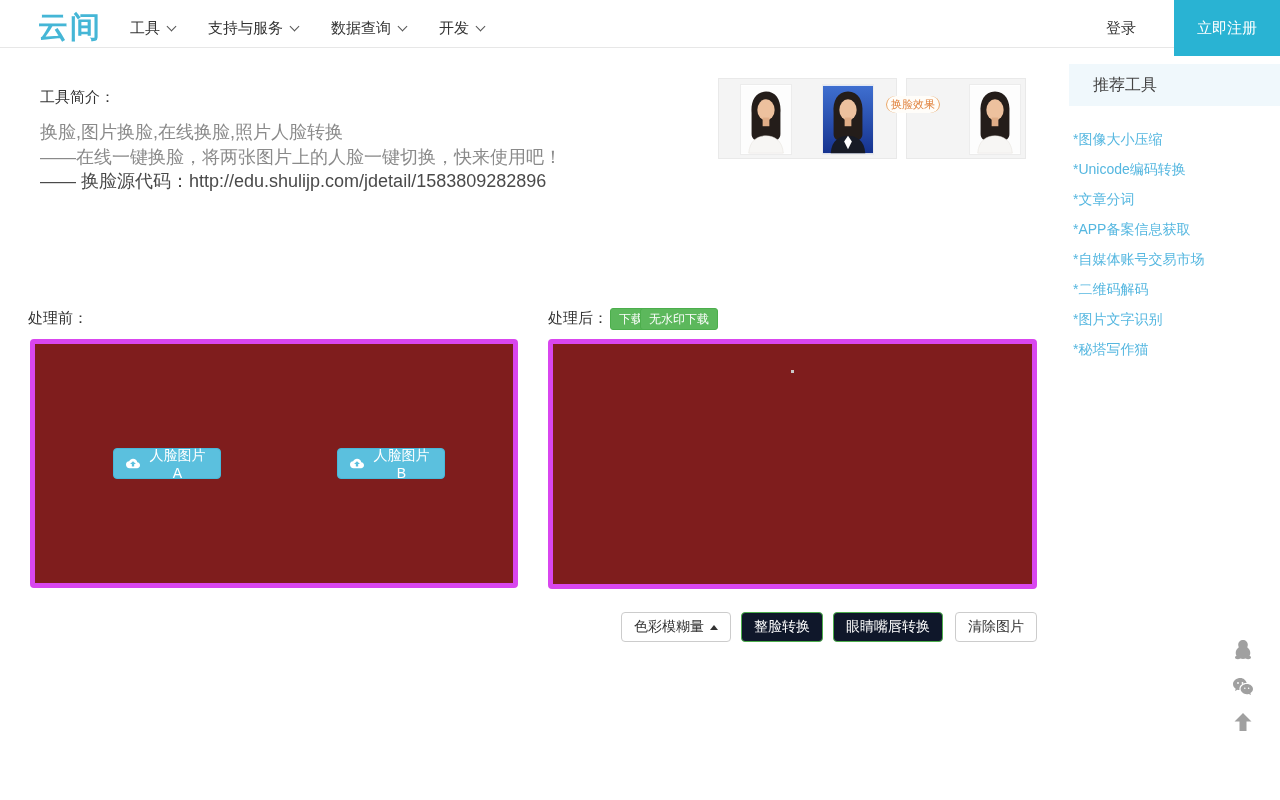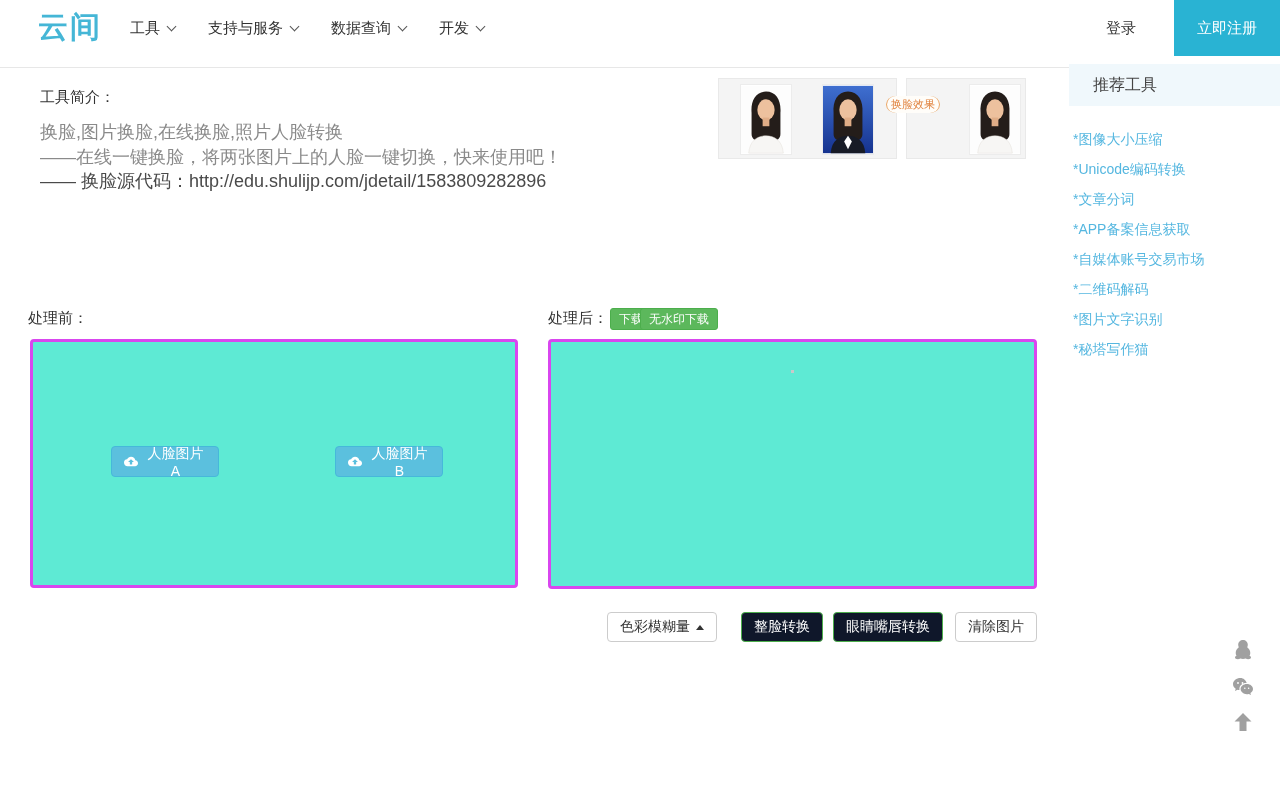--- a/index.html
+++ b/index.html
@@ -1,20 +1,20 @@
 <!DOCTYPE html>
 <html><head>
 <meta charset="utf-8">
 <style>
   * { margin:0; padding:0; box-sizing:border-box; }
   html,body { width:1280px; height:800px; background:#fff; font-family:"Liberation Sans","DejaVu Sans",sans-serif; }
   .page { position:relative; width:1280px; height:800px; overflow:hidden; background:#fff; }
 
   
-  .navbar { position:absolute; top:0; left:0; width:1280px; height:68px; background:#fff; border-bottom:1px solid #e7e7e7; display:flex; align-items:center; }
+  .navbar { position:absolute; top:0; left:0; width:1280px; height:48px; background:#fff; border-bottom:1px solid #e7e7e7; display:flex; align-items:center; }
   .logo { position:absolute; left:38px; top:0; height:56px; line-height:54px; font-size:30px; font-weight:bold; color:#45b6d6; letter-spacing:2px; cursor:pointer; }
   .nav-items { position:absolute; left:130px; top:0; height:56px; display:flex; align-items:center; }
   .nav-item { display:flex; align-items:center; margin-right:33px; font-size:15px; color:#333; cursor:pointer; }
   .chev { display:inline-block; width:7px; height:7px; border-right:1.6px solid #555; border-bottom:1.6px solid #555; transform:rotate(45deg); margin-left:8px; margin-top:-4px; }
   .nav-right { position:absolute; right:0; top:0; height:56px; display:flex; align-items:center; }
   .login-link { font-size:15px; color:#333; margin-right:38px; cursor:pointer; }
   .register-btn { width:106px; height:56px; background:#29b3d3; color:#fff; font-size:15px; border:none; display:flex; align-items:center; justify-content:center; cursor:pointer; }
 
   
   .intro-title { position:absolute; left:40px; top:88px; font-size:15px; color:#333; }
@@ -38,38 +38,38 @@
   
   .sidebar { position:absolute; left:1069px; top:64px; width:211px; }
   .sidebar-header { width:218px; height:42px; background:#f0f8fc; display:flex; align-items:center; padding-left:24px; font-size:16px; color:#444; }
   .sidebar-links { padding:18px 0 0 4px; }
   .sidebar-link { display:block; font-size:14px; color:#55b7e0; line-height:30px; text-decoration:none; cursor:pointer; white-space:nowrap; }
 
   
   .section-label { position:absolute; font-size:15px; color:#333; }
   .before-label { left:28px; top:309px; }
   .after-label { left:548px; top:309px; }
-  .drop-panel { position:absolute; background:#5eead4; border:3px solid #d946ef; border-radius:4px; }
+  .drop-panel { position:absolute; background:#7f1d1d; border:5px solid #d946ef; border-radius:4px; }
   .panel-before { left:30px; top:339px; width:488px; height:249px; }
   .panel-after { left:548px; top:339px; width:489px; height:250px; }
   .upload-btn { position:absolute; height:31px; padding:0 12px; background:#5bc0de; border:1px solid #46b8da; border-radius:4px; color:#fff; font-size:14px; display:flex; align-items:center; justify-content:center; cursor:pointer; }
   .upload-a { left:78px; top:104px; width:108px; }
   .upload-b { left:302px; top:104px; width:108px; }
   .upload-btn svg { width:15px; height:15px; fill:#fff; margin-right:7px; }
   .dl-btn { position:absolute; top:308px; height:22px; padding:0 8px; background:#5cb85c; border:1px solid #4cae4c; border-radius:3px; color:#fff; font-size:12px; display:flex; align-items:center; cursor:pointer; }
   .dl-1 { left:610px; }
   .dl-2 { left:640px; }
   .dot { position:absolute; left:791px; top:370px; width:3px; height:3px; background:#c9c9c9; }
 
   
   .controls { position:absolute; top:612px; left:0; width:1037px; display:flex; justify-content:flex-end; }
   .ctl-btn { height:30px; font-size:14px; border-radius:4px; display:flex; align-items:center; justify-content:center; padding:0 12px; cursor:pointer; }
   .btn-default { background:#fff; border:1px solid #ccc; color:#333; }
   .btn-green { background:#0f172a; border:1px solid #4cae4c; color:#fff; }
-  .ctl-dropdown { margin-right:24px; }
+  .ctl-dropdown { margin-right:10px; }
   .ctl-full { margin-right:10px; }
   .ctl-eyes { margin-right:12px; }
   .caret-up { display:inline-block; width:0; height:0; border-left:4.5px solid transparent; border-right:4.5px solid transparent; border-bottom:5px solid #333; margin-left:6px; }
 
   
   .float-icons { position:absolute; left:1228px; top:638px; width:30px; display:flex; flex-direction:column; align-items:center; }
   .float-icon { width:24px; height:24px; margin-bottom:12px; cursor:pointer; }
   .float-icon svg { width:24px; height:24px; fill:#a0a0a0; display:block; }
 </style>
 </head>

